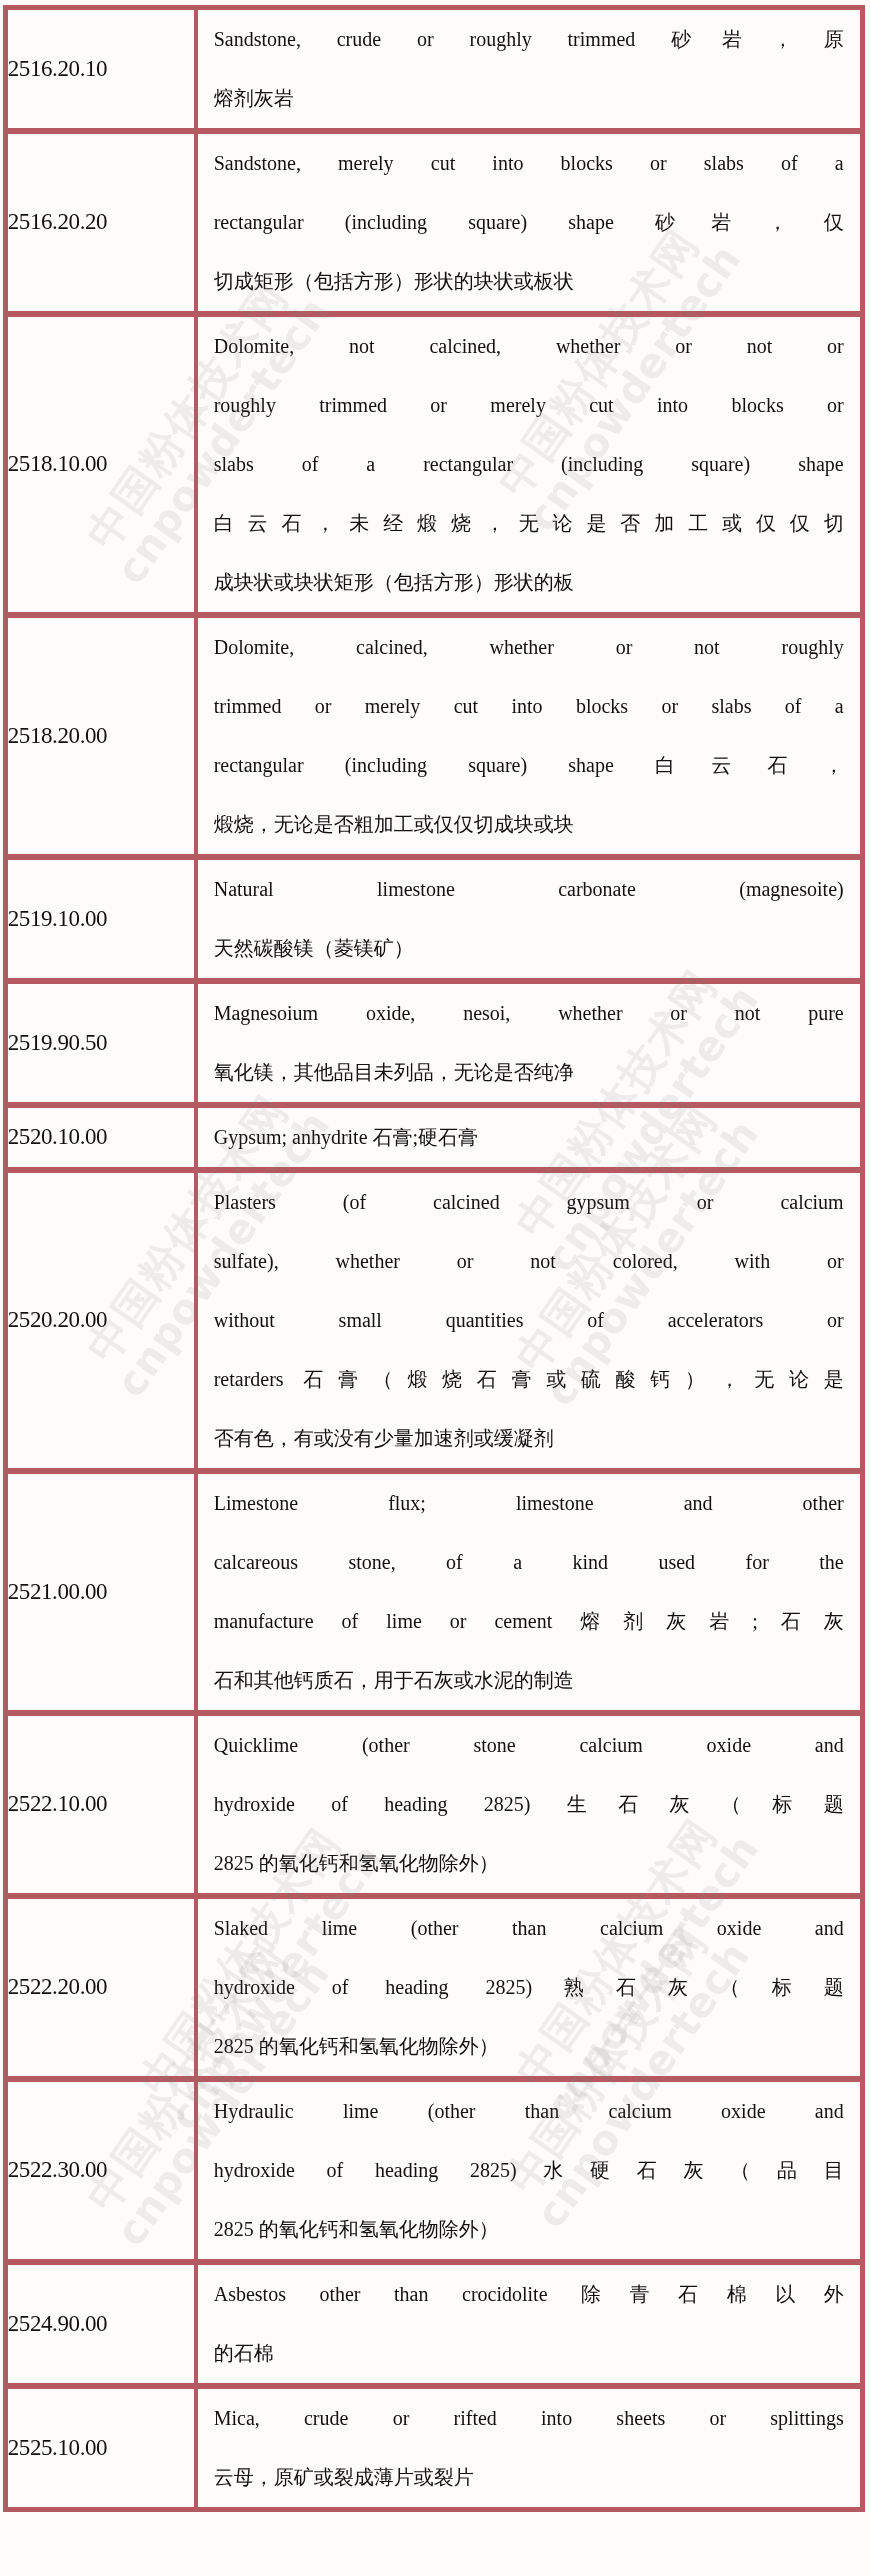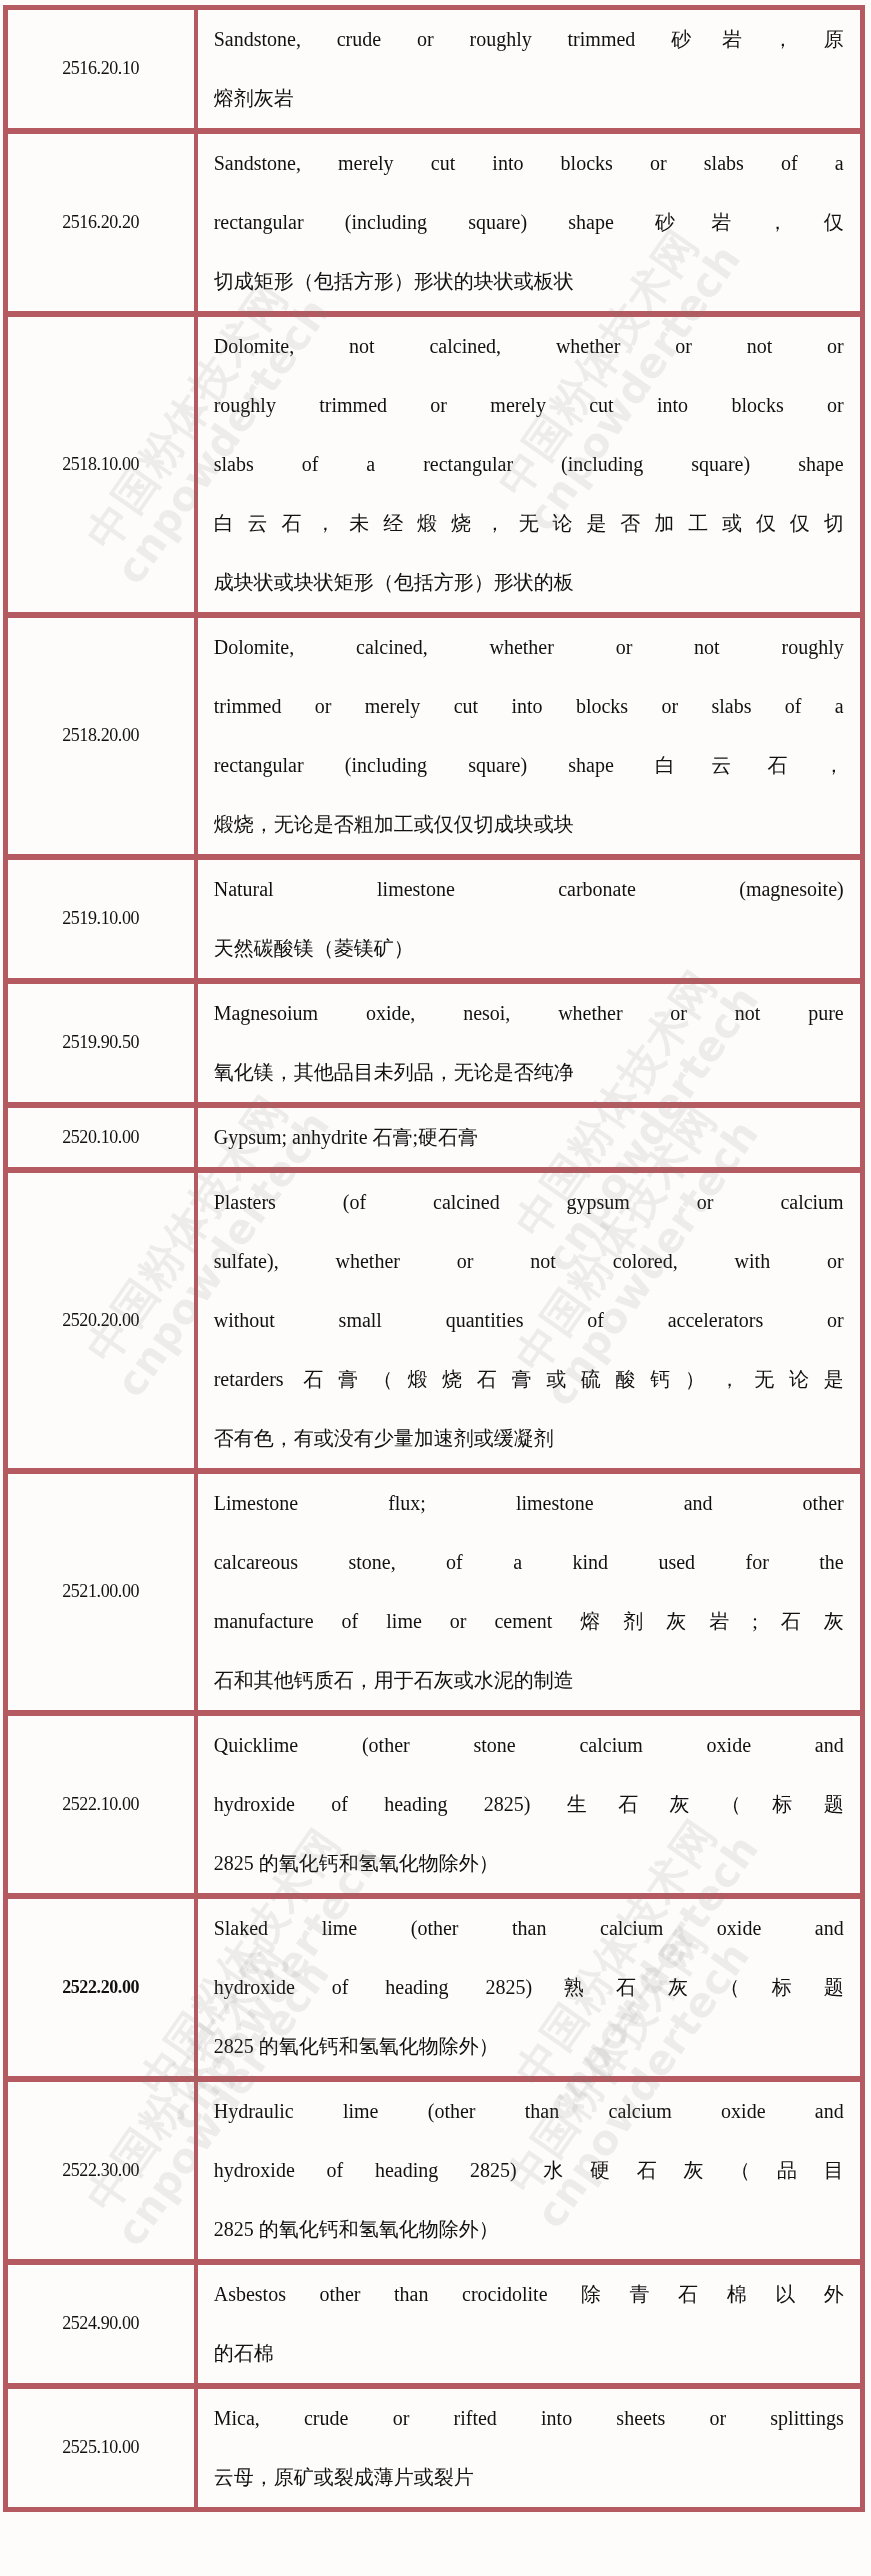--- a/index.html
+++ b/index.html
@@ -28,22 +28,21 @@
   .table td {
     border-top: 6.3px solid #b45a60;
     border-bottom: 0;
     padding: 0;
     vertical-align: middle;
   }
   .table tr:first-child td { border-top: 0; }
   .code {
     width: 186px;
     border-right: 4.5px solid #b45a60;
-    text-align: center;
-    font-size: 18px;
+    font-size: 23px;
     letter-spacing: -0.4px;
   }
   .desc {
     padding: 0 16px 0 16px !important;
     font-size: 20px;
     line-height: 59px;
   }
   .desc .line {
     display: block;
     text-align: justify;
@@ -156,21 +155,21 @@
   </tr>
       <tr>
     <td class="code" style="height: 177px;">2522.10.00</td>
     <td class="desc" style="height: 177px;">
           <span class="line">Quicklime (other stone calcium oxide and</span>
           <span class="line">hydroxide of heading 2825) 生石灰（标题</span>
           <span class="line last">2825 的氧化钙和氢氧化物除外）</span>
         </td>
   </tr>
       <tr>
-    <td class="code" style="height: 177px; font-weight: bold;">2522.20.00</td>
+    <td class="code" style="height: 177px;">2522.20.00</td>
     <td class="desc" style="height: 177px;">
           <span class="line">Slaked lime (other than calcium oxide and</span>
           <span class="line">hydroxide of heading 2825)熟石灰（标题</span>
           <span class="line last">2825 的氧化钙和氢氧化物除外）</span>
         </td>
   </tr>
       <tr>
     <td class="code" style="height: 177px;">2522.30.00</td>
     <td class="desc" style="height: 177px;">
           <span class="line">Hydraulic lime (other than calcium oxide and</span>

